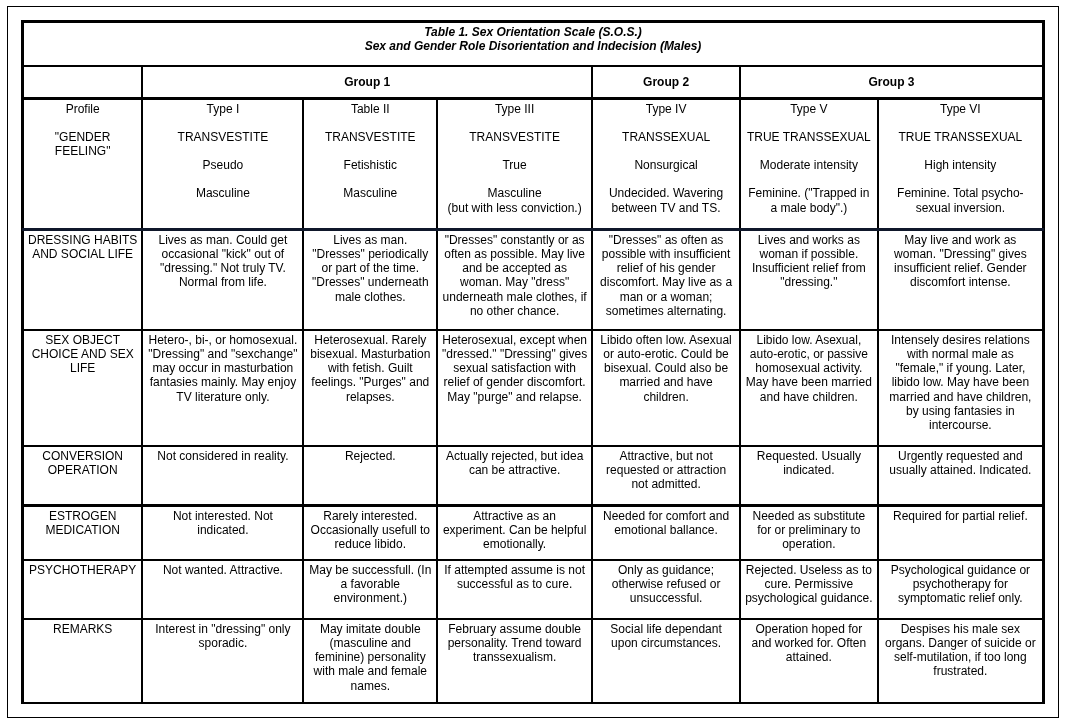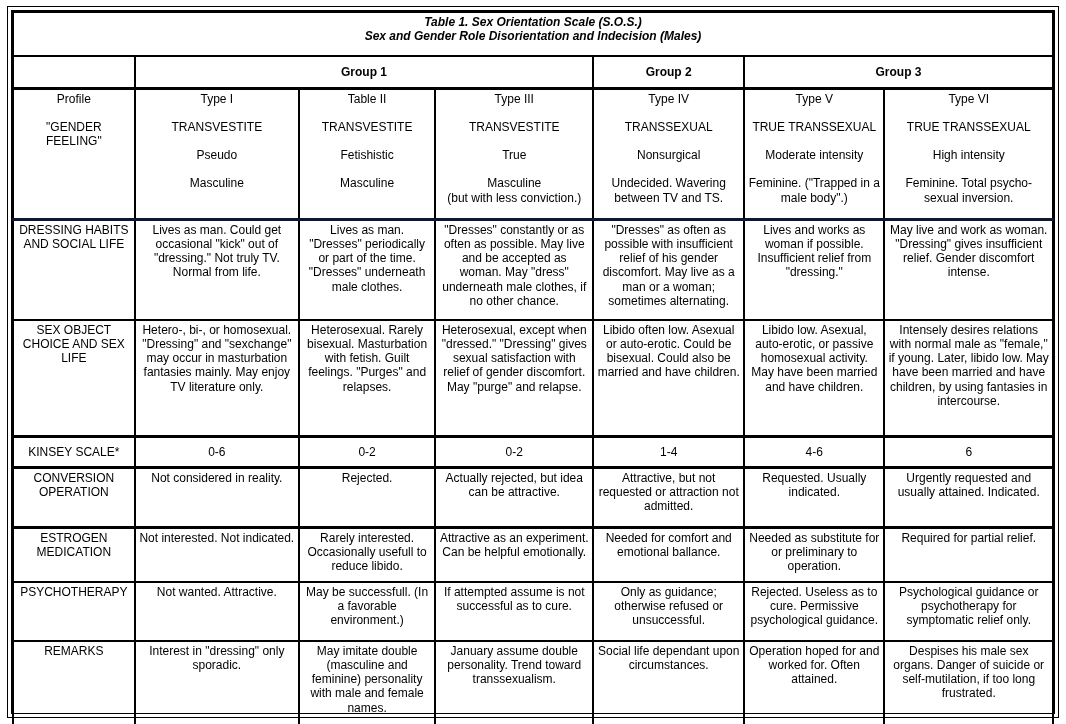--- a/index.html
+++ b/index.html
@@ -10,21 +10,21 @@
   }
   .page {
     width: 1066px;
     height: 724px;
     box-sizing: border-box;
     padding: 6px 7px;
     background: #fff;
   }
   .frame {
     border: 1px solid #000;
-    padding: 3px;
+    padding: 13px;
     box-sizing: border-box;
     height: 100%;
   }
   .inner {
     border: 1px solid #000;
     box-sizing: border-box;
     height: 100%;
     display: flex;
     flex-direction: column;
   }
@@ -166,29 +166,20 @@
         <tr class="r-sex">
           <td>SEX OBJECT CHOICE AND SEX LIFE</td>
           <td>Hetero-, bi-, or homosexual. "Dressing" and "sexchange" may occur in masturbation fantasies mainly. May enjoy TV literature only.</td>
           <td>Heterosexual. Rarely bisexual. Masturbation with fetish. Guilt feelings. "Purges" and relapses.</td>
           <td class="col-t3">Heterosexual, except when "dressed." "Dressing" gives sexual satisfaction with relief of gender discomfort. May "purge" and relapse.</td>
           <td>Libido often low. Asexual or auto-erotic. Could be bisexual. Could also be married and have children.</td>
           <td>Libido low. Asexual, auto-erotic, or passive homosexual activity. May have been married and have children.</td>
           <td>Intensely desires relations with normal male as "female," if young. Later, libido low. May have been married and have children, by using fantasies in intercourse.</td>
         </tr>
 
-        <tr class="r-kinsey">
-          <td>KINSEY SCALE*</td>
-          <td>0-6</td>
-          <td>0-2</td>
-          <td class="col-t3">0-2</td>
-          <td>1-4</td>
-          <td>4-6</td>
-          <td>6</td>
-        </tr>
 
         <tr class="r-conversion">
           <td>CONVERSION OPERATION</td>
           <td>Not considered in reality.</td>
           <td>Rejected.</td>
           <td class="col-t3">Actually rejected, but idea can be attractive.</td>
           <td>Attractive, but not requested or attraction not admitted.</td>
           <td>Requested. Usually indicated.</td>
           <td>Urgently requested and usually attained. Indicated.</td>
         </tr>
@@ -210,21 +201,21 @@
           <td class="col-t3">If attempted assume is not successful as to cure.</td>
           <td>Only as guidance; otherwise refused or unsuccessful.</td>
           <td>Rejected. Useless as to cure. Permissive psychological guidance.</td>
           <td>Psychological guidance or psychotherapy for symptomatic relief only.</td>
         </tr>
 
         <tr class="r-remarks">
           <td>REMARKS</td>
           <td>Interest in "dressing" only sporadic.</td>
           <td>May imitate double (masculine and feminine) personality with male and female names.</td>
-          <td class="col-t3">January assume double personality. Trend toward transsexualism.</td>
+          <td class="col-t3">February assume double personality. Trend toward transsexualism.</td>
           <td>Social life dependant upon circumstances.</td>
           <td>Operation hoped for and worked for. Often attained.</td>
           <td>Despises his male sex organs. Danger of suicide or self-mutilation, if too long frustrated.</td>
         </tr>
       </tbody>
         </table>
 
     </div>
   </div>
 </div>

